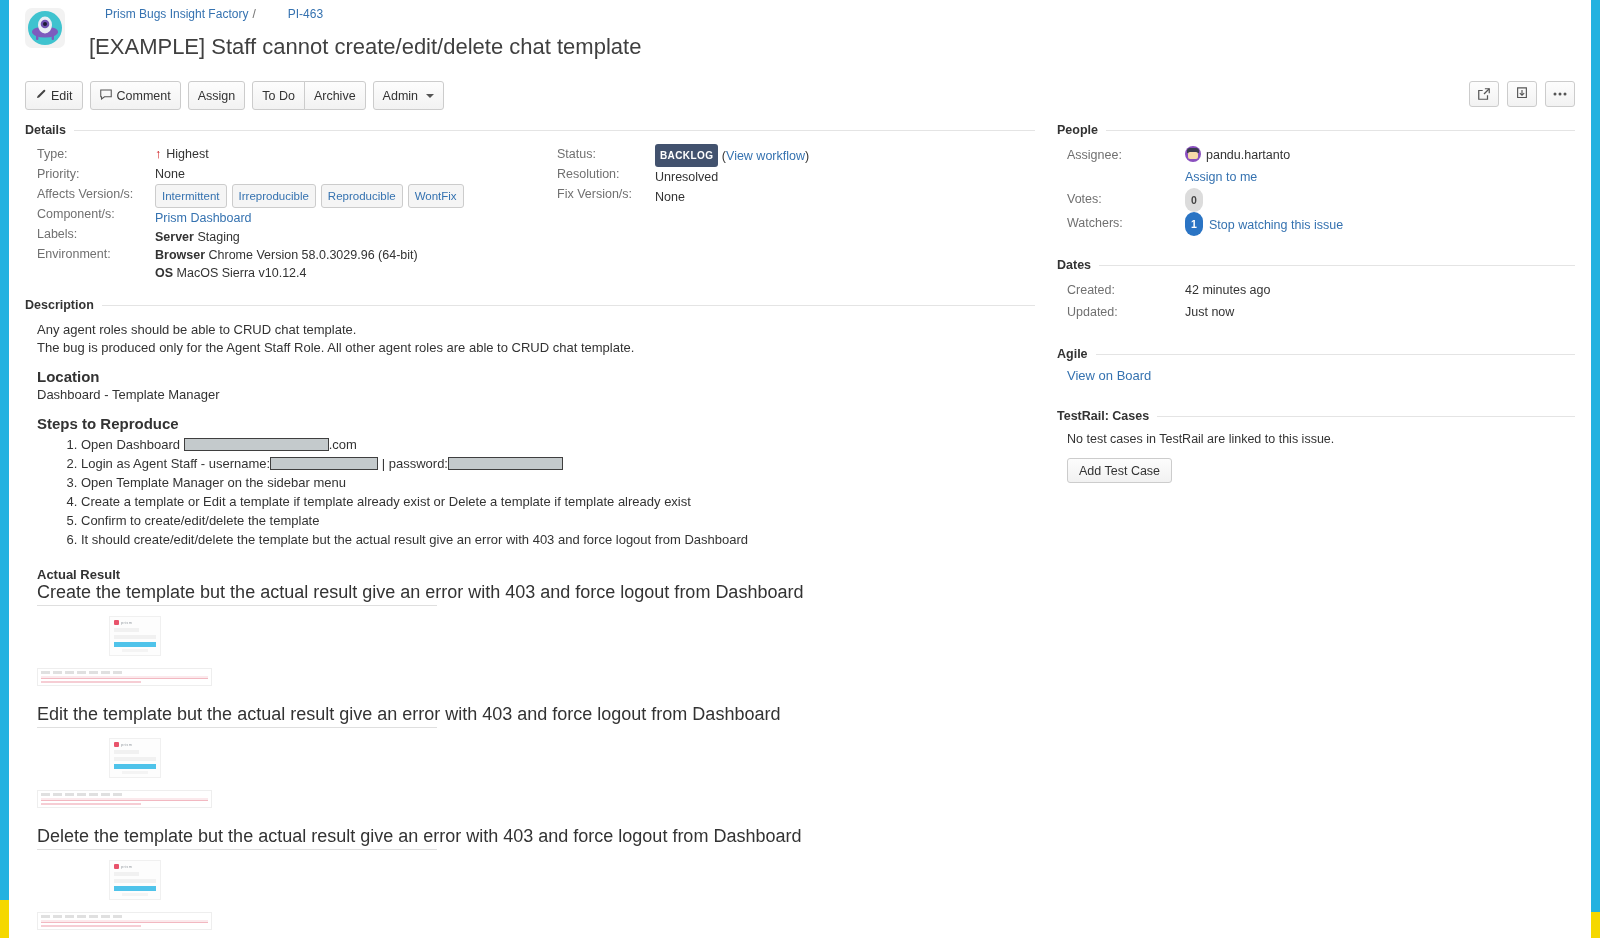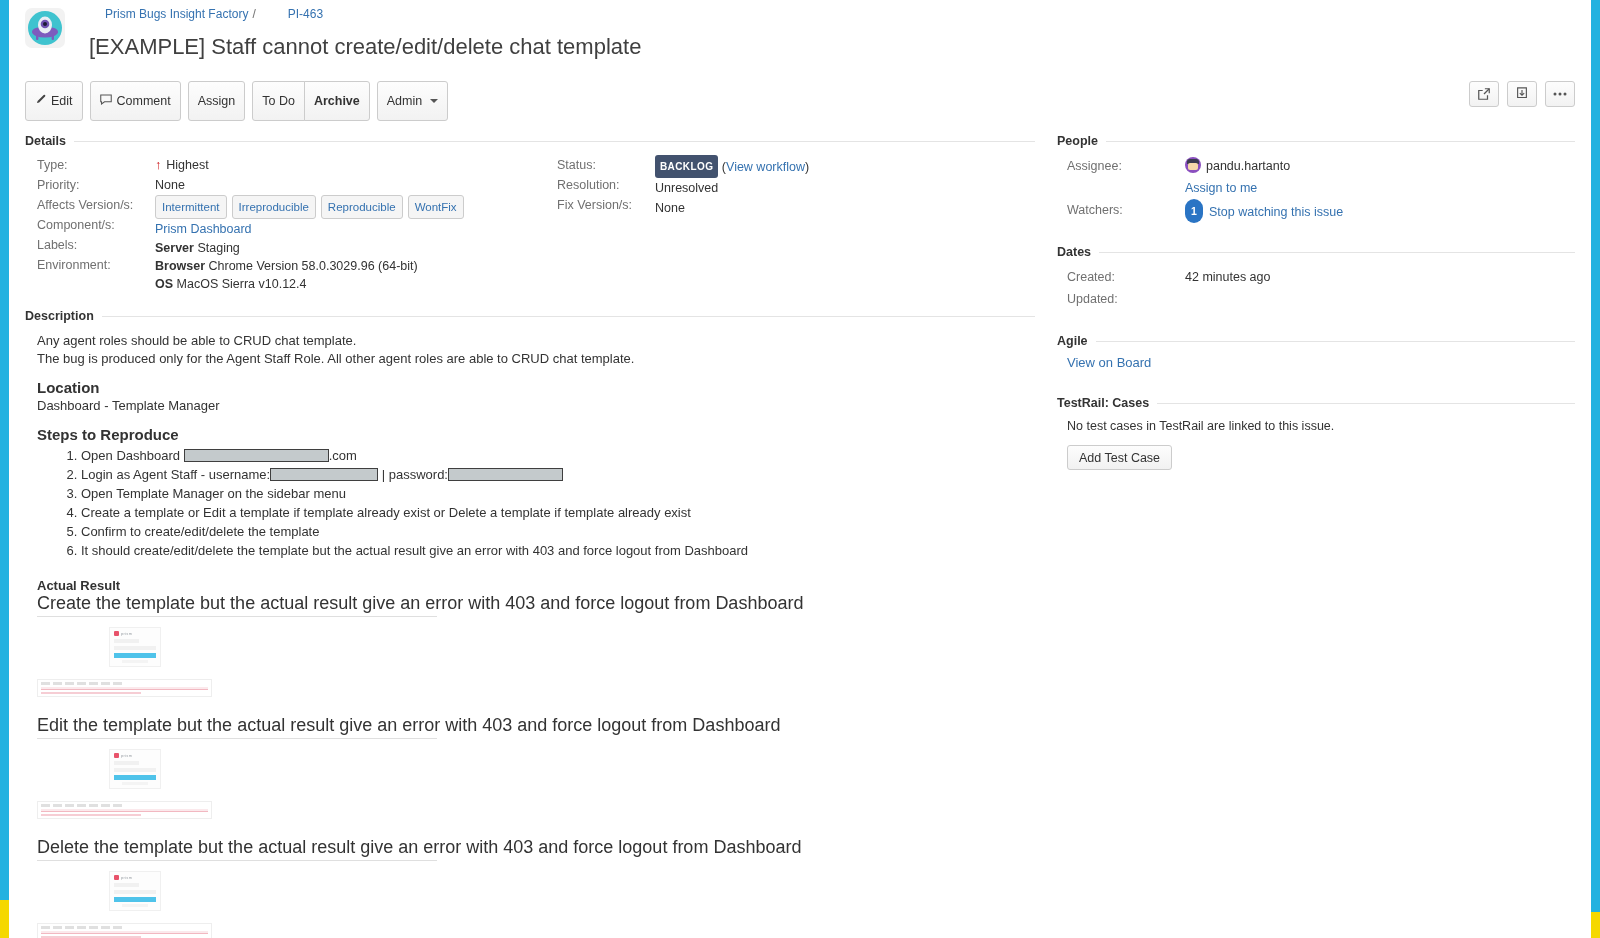--- a/index.html
+++ b/index.html
@@ -32,29 +32,29 @@
   .breadcrumb { font-size:12px; color:#707070; line-height:16px; margin-bottom:1px; }
   .breadcrumb a { color:#3572b0; text-decoration:none;margin-left:28px; }
   .breadcrumb .sep { color:#707070; margin:0 4px; }
   .issue-title { font-size:22px; line-height:26px; color:#404040; font-weight:normal; margin:12px; }
 
   
   .toolbar { display:flex; align-items:center; padding:9px 16px 9px 16px; position:relative; }
   .btn {
     background:linear-gradient(to bottom,#fdfdfd,#f2f2f2);
     border:1px solid #ccc; border-radius:3px;
-    font-size:12.5px; color:#333; height:40px; padding:0 9px;
+    font-size:12.5px; color:#333; height:29px; padding:0 9px;
     display:inline-flex; align-items:center; gap:5px;
     margin-right:7px; cursor:pointer; white-space:nowrap;
     font-family:"Liberation Sans", sans-serif;
   }
   .btn-group { display:flex; margin-right:7px; }
   .btn-group .btn { margin-right:-1px; border-radius:0; }
   .btn-group .btn:first-child { border-radius:3px 0 0 3px; }
-  .btn-group .btn:last-child { border-radius:0 3px 3px 0; margin-right:0;font-weight:bold; }
+  .btn-group .btn:last-child { border-radius:0 3px 3px 0; margin-right:0; }
   .caret { border-left:4px solid transparent; border-right:4px solid transparent; border-top:4px solid #555; display:inline-block; margin-left:3px; }
   .tb-right { position:absolute; right:16px; top:9px; display:flex; }
   .icon-btn {
     width:30px; height:26px; border:1px solid #ccc; border-radius:3px;
     background:linear-gradient(to bottom,#fdfdfd,#f2f2f2);
     display:flex; align-items:center; justify-content:center; margin-left:8px; cursor:pointer;
   }
 
   
   .columns { display:flex; padding:0 16px; }
@@ -425,36 +425,41 @@
           <div class="side-l">Assignee:</div>
           <div class="side-v">
             <span class="avatar-sm avatar-pandu"></span><span>pandu.hartanto</span>
           </div>
         </div>
         <div class="side-row">
           <div class="side-l"></div>
           <div class="side-v"><a class="link">Assign to me</a></div>
         </div>
         <div class="side-row">
+          <div class="side-l">Votes:</div>
+          <div class="side-v"><span class="count-pill">0</span></div>
+        </div>
+        <div class="side-row">
           <div class="side-l">Watchers:</div>
           <div class="side-v"><span class="count-pill blue">1</span><a class="link">Stop watching this issue</a></div>
         </div>
       </div>
 
       <div class="module-head" style="margin-top:22px">
         <span>Dates</span>
         <span class="rule"></span>
       </div>
       <div class="side-block">
         <div class="side-row">
           <div class="side-l">Created:</div>
           <div class="side-v">42 minutes ago</div>
         </div>
         <div class="side-row">
           <div class="side-l">Updated:</div>
+          <div class="side-v">Just now</div>
         </div>
       </div>
 
       <div class="module-head" style="margin-top:24px">
         <span>Agile</span>
         <span class="rule"></span>
       </div>
       <div class="side-block side-link-pad">
         <a class="link">View on Board</a>
       </div>

